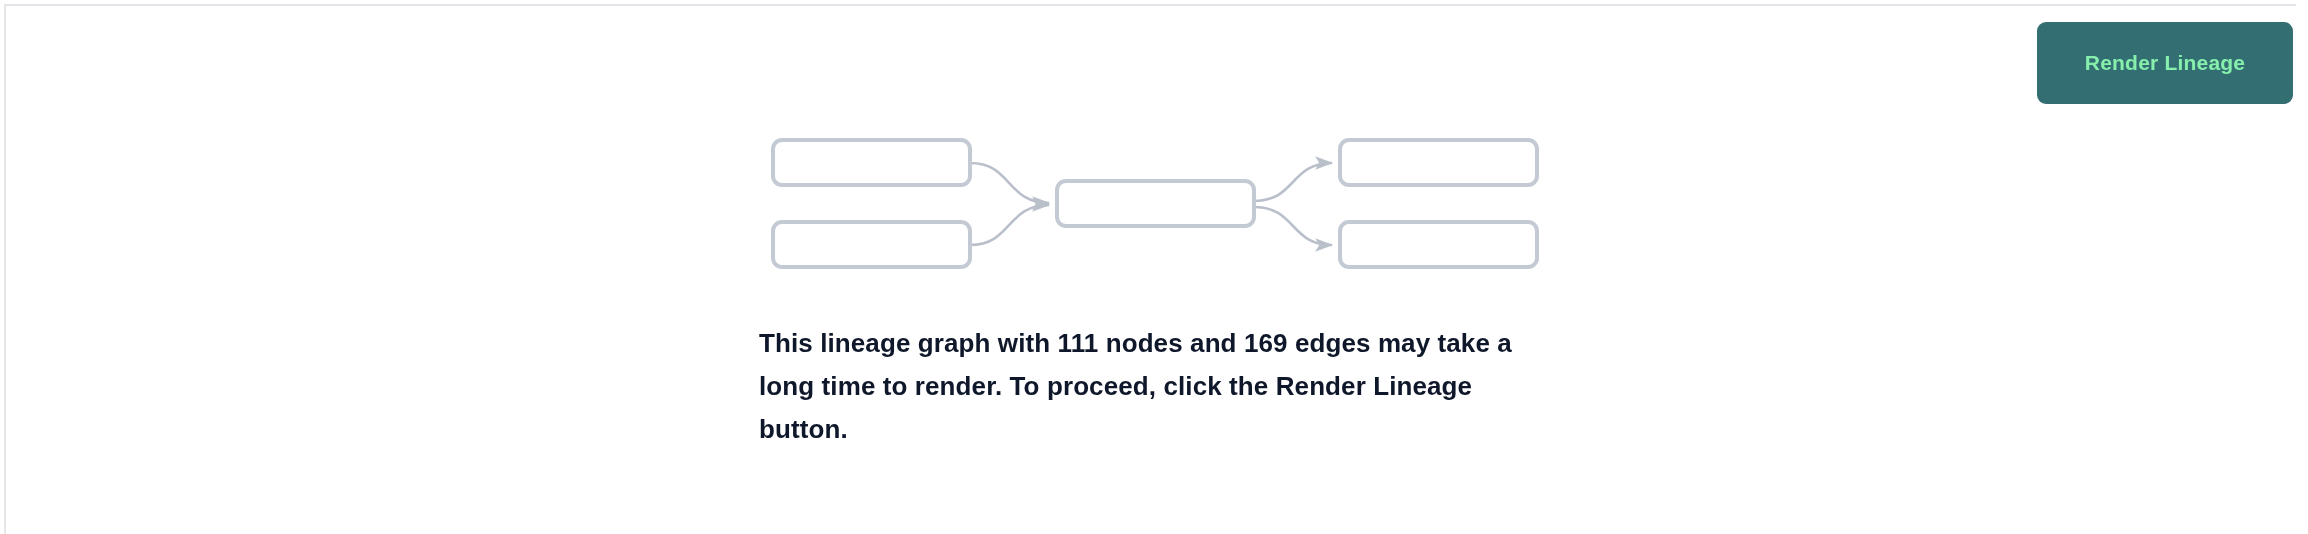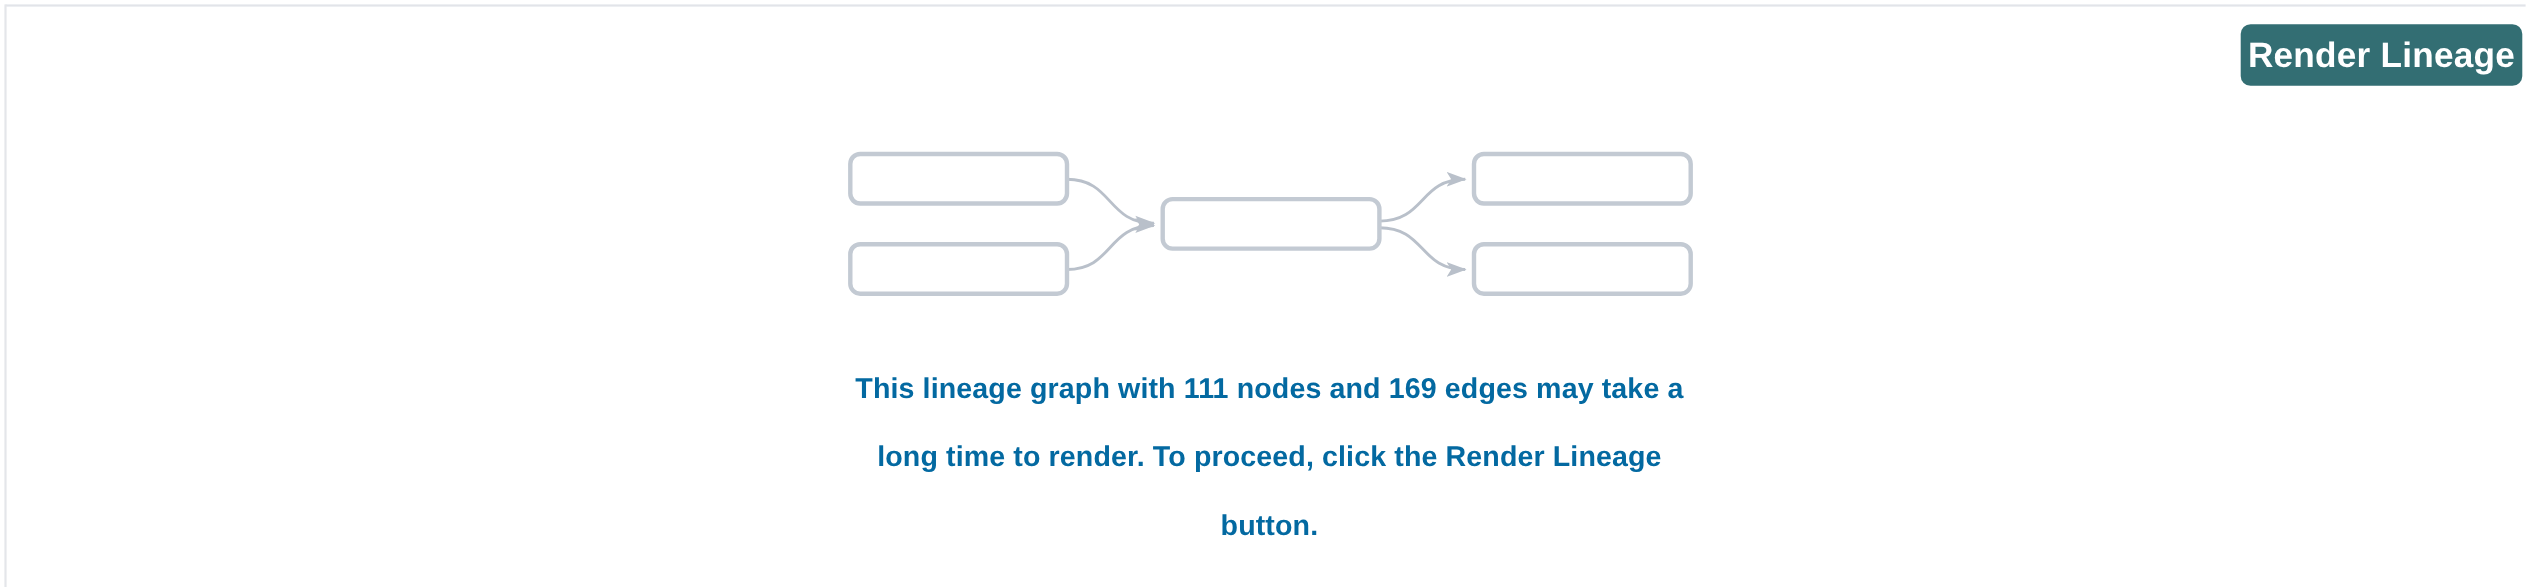--- a/index.html
+++ b/index.html
@@ -36,27 +36,27 @@
     height: 530px;
     background: #e4e6ea;
   }
 
   
   .render-button {
     position: absolute;
     left: 2037px;
     top: 22px;
     width: 256px;
-    height: 56px;
+    height: 82px;
     background: #336E73;
-    color: #ffffff;
+    color: #86efac;
     border: none;
     border-radius: 9px;
     font-family: "Liberation Sans", sans-serif;
-    font-size: 32px;
+    font-size: 21px;
     font-weight: bold;
     letter-spacing: 0.2px;
     cursor: pointer;
     display: flex;
     align-items: center;
     justify-content: center;
     padding: 0;
   }
 
   
@@ -69,26 +69,25 @@
     pointer-events: none;
   }
 
   
   .message {
     position: absolute;
     left: 50%;
     transform: translateX(-50%);
     top: 322px;
     width: 790px;
-    text-align: center;
-    color: #0369a1;
+    color: #0f172a;
     font-family: "Liberation Sans", sans-serif;
     font-size: 26px;
     font-weight: bold;
-    line-height: 62px;
+    line-height: 43px;
     letter-spacing: 0.1px;
   }
 </style>
 </head>
 <body>
 
 <div class="screen">
 
   <div class="top-rule"></div>
   <div class="left-rule"></div>

